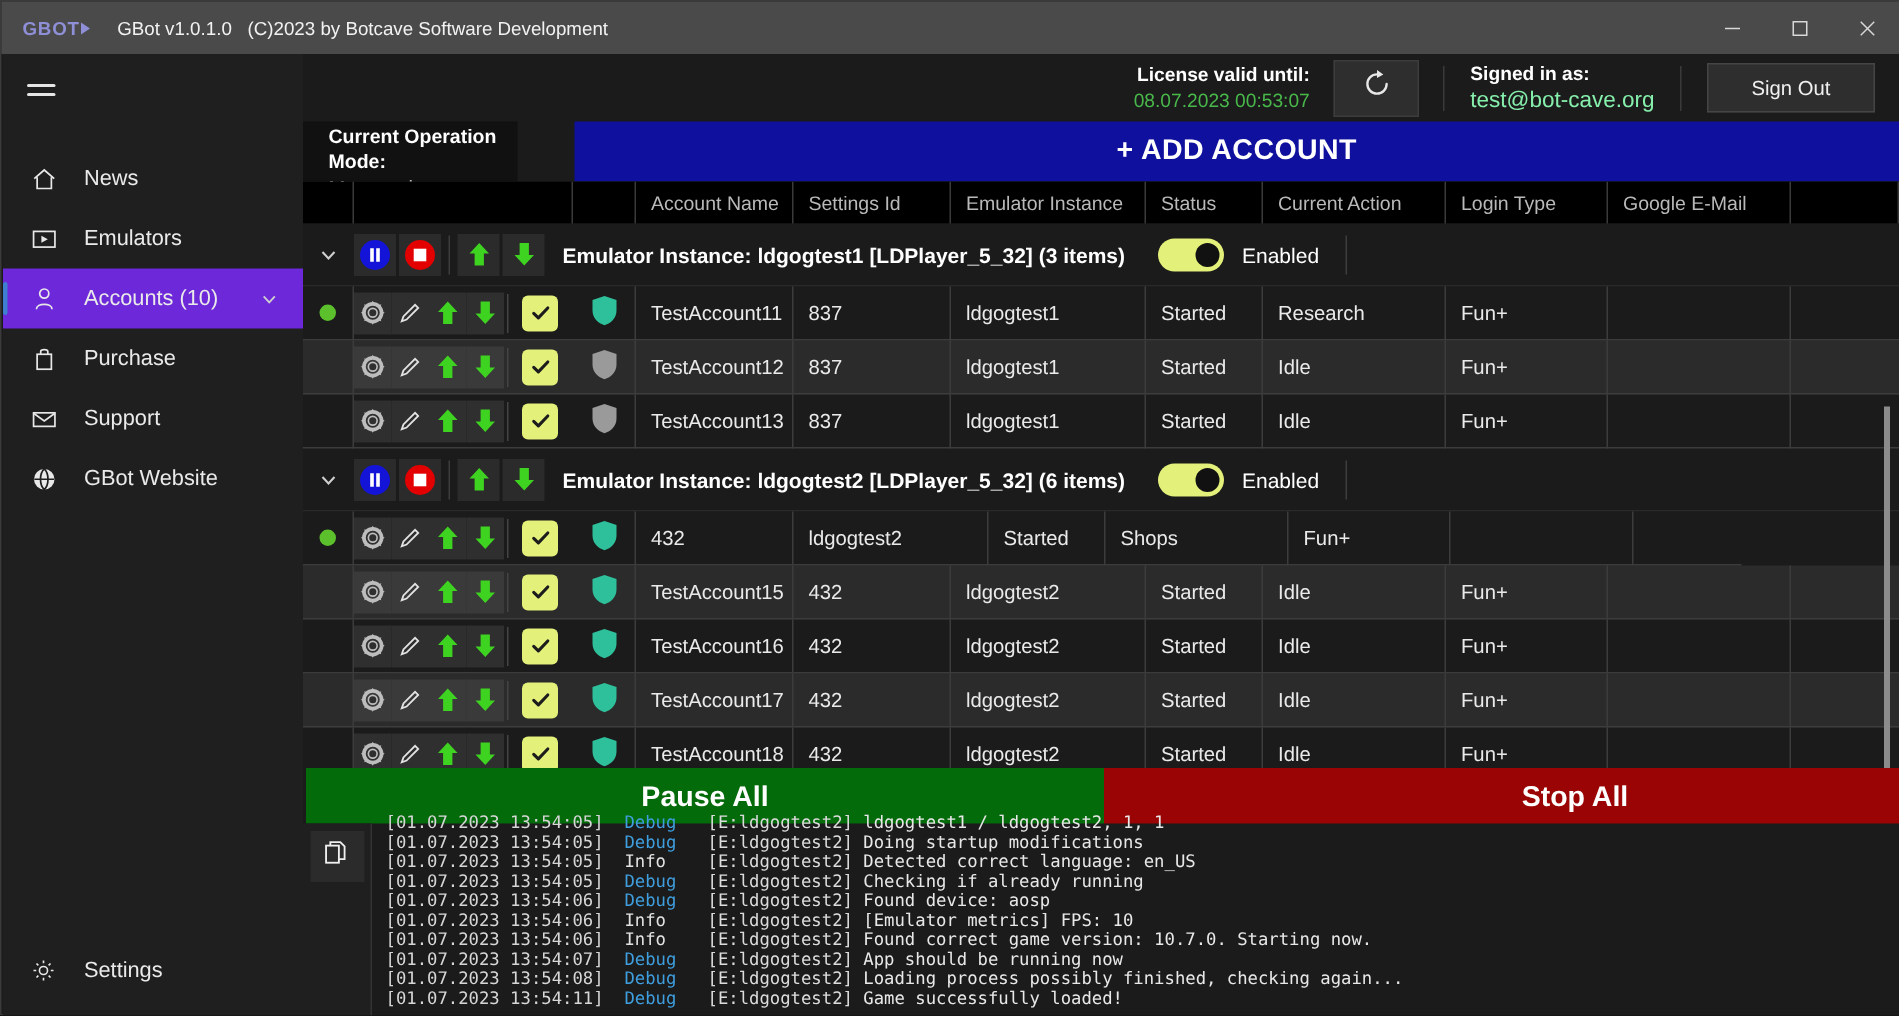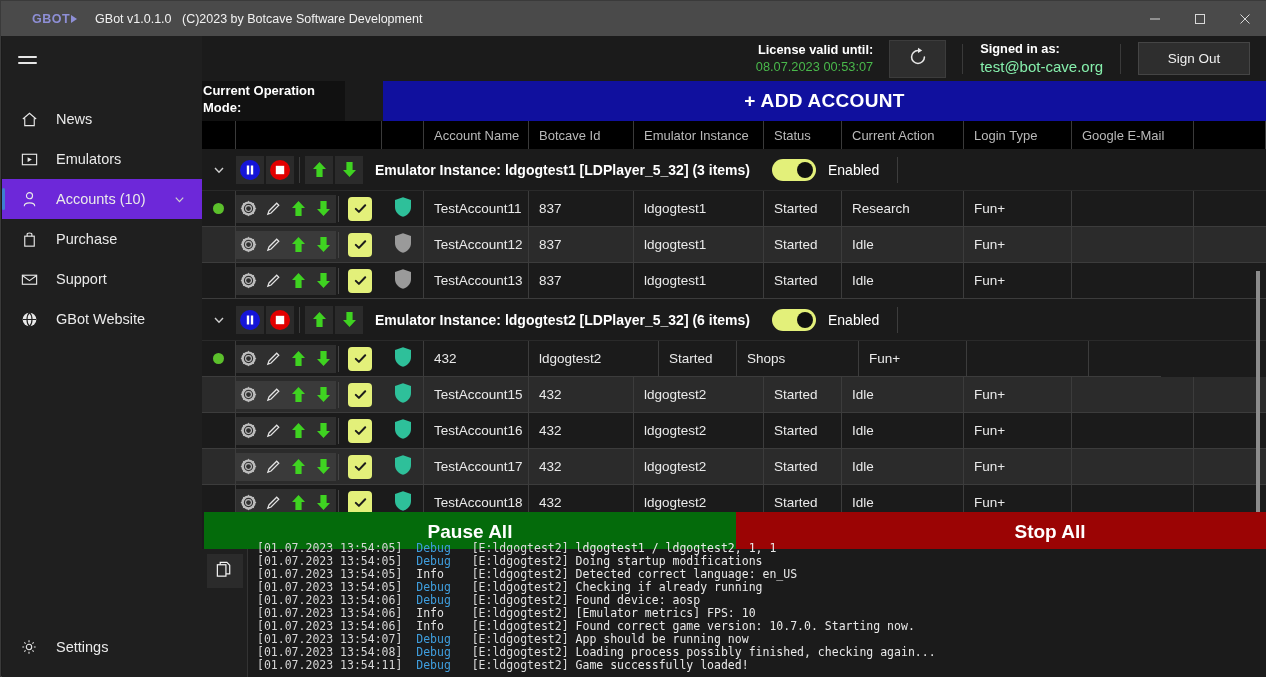--- a/index.html
+++ b/index.html
@@ -17,21 +17,21 @@
   }
 
   
   .titlebar {
     position: absolute; top: 0; left: 0;
     width: 1266px; height: 35px;
     background: #4a4a4a;
     display: flex; align-items: center;
   }
   .tb-logo {
-    margin-left: 31px;
+    margin-left: 14px;
     font-family: "Liberation Sans", sans-serif;
     font-size: 12.5px; font-weight: bold;
     letter-spacing: .5px;
     color: #8e8fd6;
     display: flex; align-items: center; gap: 1px;
   }
   .tb-logo .tri {
     width: 0; height: 0;
     border-left: 6px solid #8e8fd6;
     border-top: 4.5px solid transparent;
@@ -114,21 +114,21 @@
     background: #2e2e2e; border: 1px solid #454545;
     color: #f0f0f0; font-size: 13.5px;
     display: flex; align-items: center; justify-content: center;
   }
 
   
   .opmode {
     position: absolute; top: 80px; left: 201px;
     width: 143px; height: 40px;
     background: #111;
-    padding-left: 1px; padding-top: 2px;
+    padding-left: 17px; padding-top: 2px;
     line-height: 1.3;
   }
   .opmode .om-l { font-size: 13px; font-weight: bold; color: #fff; }
   .opmode .om-v { font-size: 13.5px; color: #e6e6e6; }
   .addaccount {
     position: absolute; top: 80px; left: 382px;
     width: 883px; height: 40px;
     background: #10109e;
     display: flex; align-items: center; justify-content: center;
     color: #fff; font-size: 19px; font-weight: bold;
@@ -415,21 +415,21 @@
   </div>
 
   <div class="addaccount">+ ADD ACCOUNT</div>
 
   <div class="table">
     <div class="thead">
       <div class="th c-dot"></div>
       <div class="th c-acts"></div>
       <div class="th c-shield"></div>
       <div class="th c-name">Account Name</div>
-      <div class="th c-king">Botcave Id</div>
+      <div class="th c-king">Settings Id</div>
       <div class="th c-emu">Emulator Instance</div>
       <div class="th c-stat">Status</div>
       <div class="th c-act">Current Action</div>
       <div class="th c-login">Login Type</div>
       <div class="th c-gmail">Google E-Mail</div>
       <div class="th c-last"></div>
     </div>
     <div id="table-body">
         <div class="grp">
           <span class="gchev">

